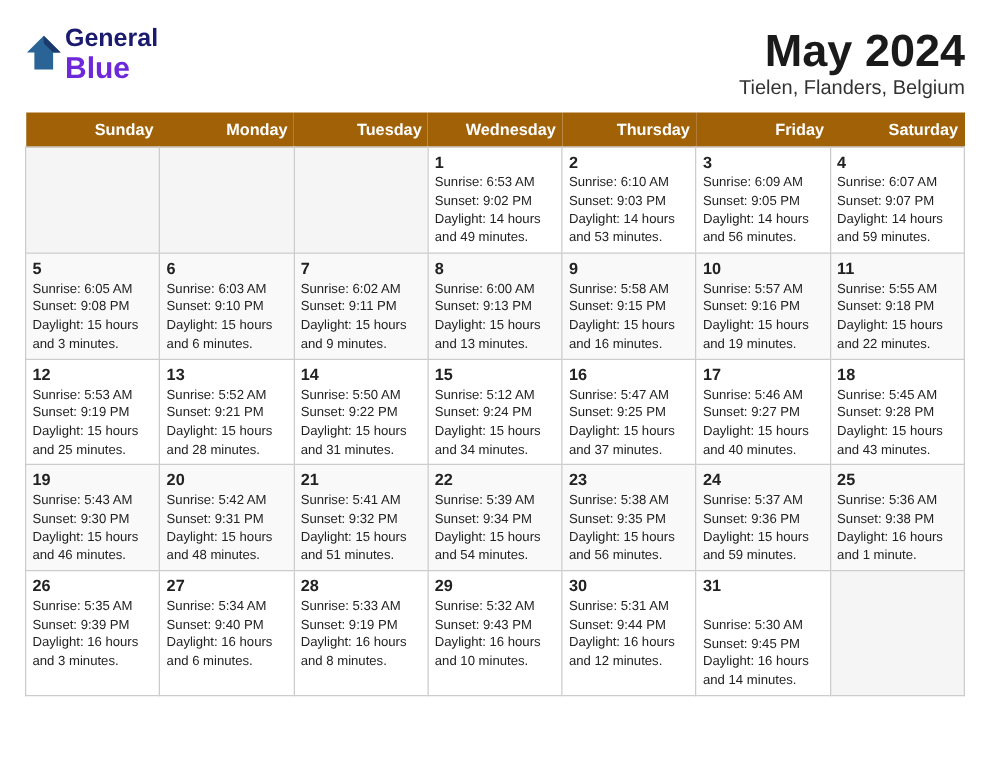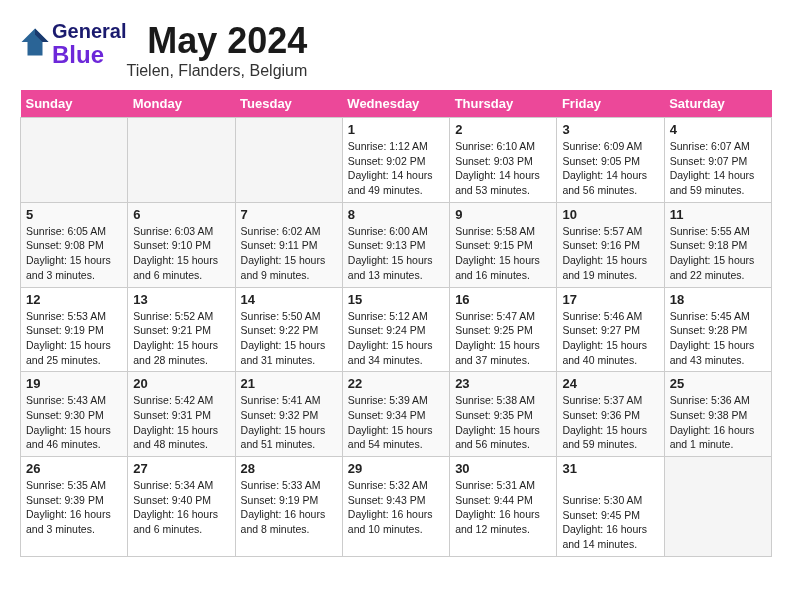--- a/index.html
+++ b/index.html
@@ -5,20 +5,21 @@
     * { margin: 0; padding: 0; box-sizing: border-box; }
     body {
       font-family: Arial, sans-serif;
       background: #fff;
       width: 792px;
       min-height: 612px;
       padding: 20px;
     }
     .header {
       display: flex;
+      justify-content: space-between;
       align-items: flex-start;
       margin-bottom: 10px;
     }
     .logo {
       display: flex;
       align-items: center;
     }
     .logo-icon {
       width: 30px;
       height: 30px;
@@ -37,23 +38,23 @@
     .location {
       font-size: 16px;
       color: #333;
     }
     table {
       width: 100%;
       border-collapse: collapse;
       table-layout: fixed;
     }
     th {
-      background-color: #ec4899;
+      background-color: #a16207;
       color: #fff;
-      text-align: left;
+      text-align: right;
       padding: 6px 5px;
       font-size: 13px;
       font-weight: bold;
     }
     td {
       border: 1px solid #ccc;
       vertical-align: top;
       padding: 4px 5px;
       font-size: 11px;
       color: #222;
@@ -109,21 +110,21 @@
         <th>Saturday</th>
       </tr>
   </thead>
   <tbody id="calendar-body">
   <tr>
         <td class="empty"></td>
         <td class="empty"></td>
         <td class="empty"></td>
         <td>
           <div class="day-num">1</div>
-          <div class="day-info" style="white-space: pre-line;">Sunrise: 1:12 AM
+          <div class="day-info" style="white-space: pre-line;">Sunrise: 6:53 AM
 Sunset: 9:02 PM
 Daylight: 14 hours
 and 49 minutes.</div>
         </td>
         <td>
           <div class="day-num">2</div>
           <div class="day-info" style="white-space: pre-line;">Sunrise: 6:10 AM
 Sunset: 9:03 PM
 Daylight: 14 hours
 and 53 minutes.</div>

